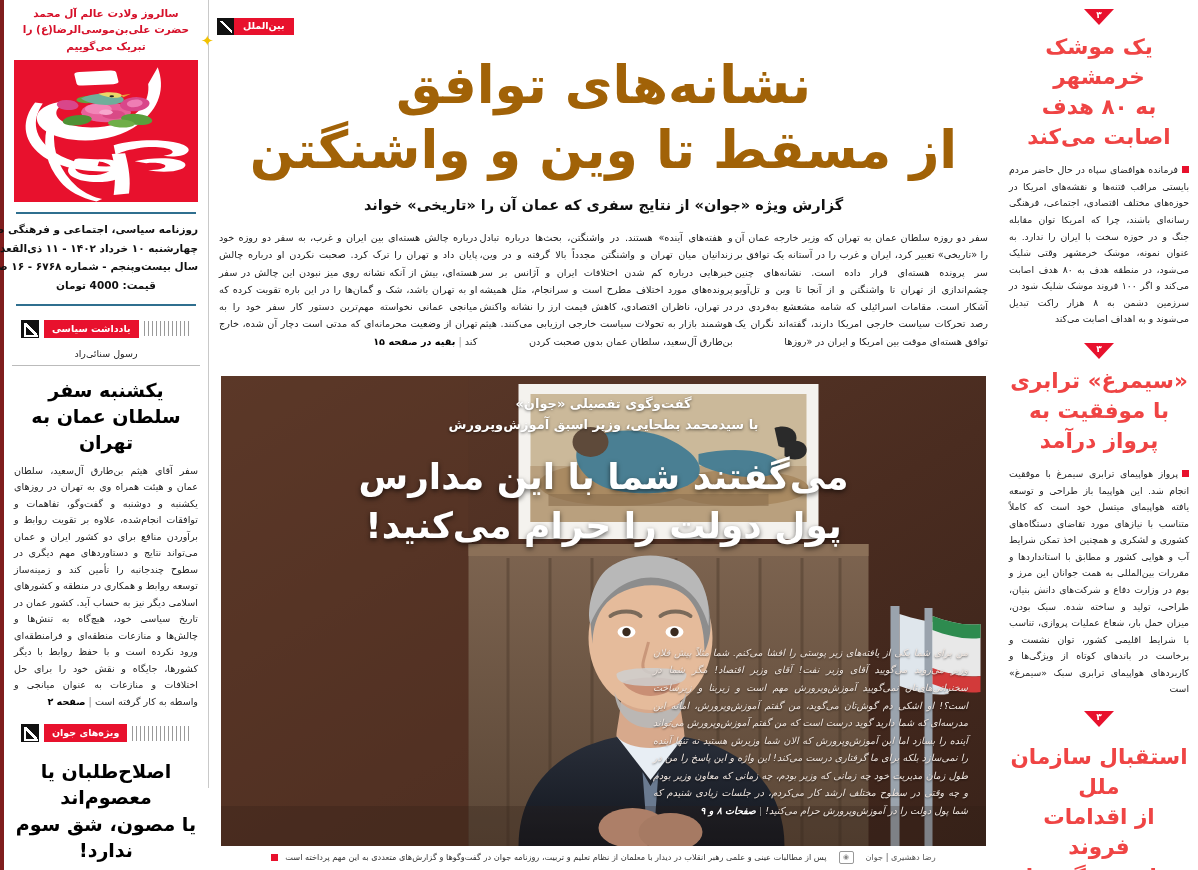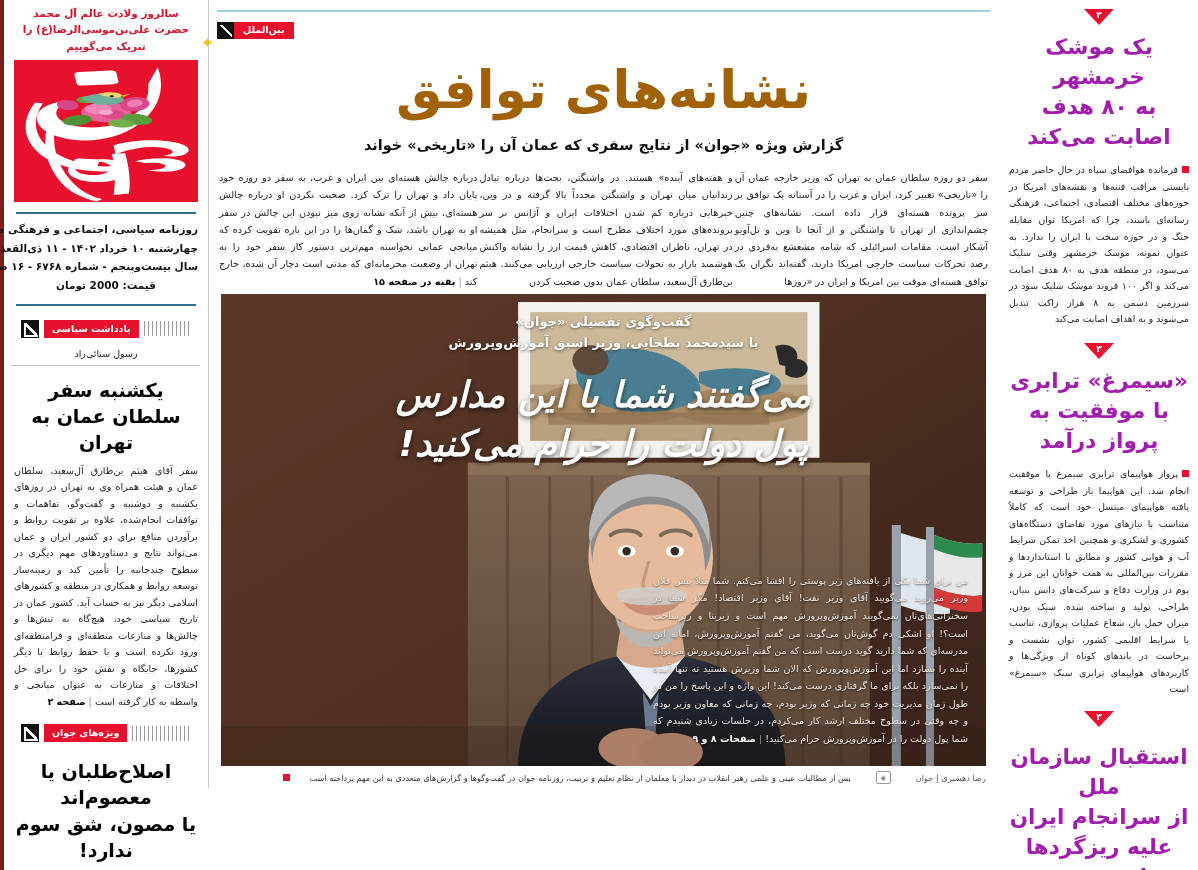--- a/index.html
+++ b/index.html
@@ -121,21 +121,21 @@
     font-size:52px;line-height:1.25;
     margin:18px 6px 0;
     letter-spacing:-0.5px;
   }
   .main-sub{
     text-align:center;font-size:14.5px;font-weight:bold;color:#111;
     margin:14px 0 10px;
   }
   .lede-cols{
     display:flex;flex-direction:row-reverse;gap:2px;
-    margin:6px 2px 0;
+    margin:6px 2px 22px;
   }
   .lede-col{
     flex:1 1 0;font-size:9.7px;line-height:1.78;text-align:justify;color:#1a1a1a;
   }
   .lede-col.c1{flex:1.02;}
   .pageref{font-weight:bold;color:#000;}
   .bar{color:#999;}
 
   
   .photo-block{
@@ -150,33 +150,33 @@
     pointer-events:none;
   }
   .iv-kicker{
     text-align:center;color:#fff;font-size:13px;font-weight:bold;line-height:1.6;
     text-shadow:0 1px 3px rgba(0,0,0,.55);
   }
   .iv-headline{
     text-align:center;color:#fff;font-weight:bold;
     font-size:36px;line-height:1.34;margin-top:18px;
     text-shadow:0 2px 5px rgba(0,0,0,.6);
-    font-style:italic;
   }
   .iv-body{
-    position:absolute;right:18px;top:278px;width:315px;
+    position:absolute;right:18px;top:268px;width:315px;
     color:#f2e8e2;font-size:9.5px;line-height:1.85;text-align:justify;
     text-shadow:0 1px 2px rgba(0,0,0,.6);
+    font-style:italic;
   }
   .iv-body .pageref{color:#fff;}
 
   .caption-bar{
-    display:flex;flex-direction:row-reverse;align-items:center;gap:20px;
+    display:flex;flex-direction:row-reverse;align-items:center;gap:7px;
     font-size:8.2px;color:#333;padding:5px 4px 4px;
-    justify-content:flex-end;
+    justify-content:center;
   }
   .cap-sq{width:7px;height:7px;background:#e8112d;flex:0 0 7px;}
   .cap-text{flex:0 1 auto;}
   .cam-icon{
     display:inline-flex;align-items:center;justify-content:center;
     width:13px;height:11px;border:1px solid #999;border-radius:2px;
     color:#888;font-size:7px;margin:0 5px;
   }
   .cap-credit{color:#555;}
 
@@ -191,21 +191,21 @@
     position:absolute;left:50%;transform:translateX(-50%);top:-1px;
     width:0;height:0;border-left:15px solid transparent;border-right:15px solid transparent;
     border-top:16px solid #e8112d;
   }
   .tri-num{
     position:absolute;left:50%;transform:translateX(-50%);top:0px;
     color:#fff;font-size:9px;font-weight:bold;width:30px;text-align:center;
   }
   .l-headline{
     text-align:center;font-weight:bold;font-size:21.5px;line-height:1.4;
-    margin:22px 0 10px;color:#a21caf;
+    margin:22px 0 10px;color:#ef4444;
   }
   .l-body{
     font-size:9.3px;line-height:1.78;text-align:justify;color:#222;
   }
   .l-sq{display:inline-block;width:7px;height:7px;background:#e8112d;margin-left:4px;}
   .l-photo{
     margin:14px 0 10px;height:160px;position:relative;overflow:hidden;background:#d8d8d8;
   }
   .l-photo svg{position:absolute;inset:0;width:100%;height:100%;}
 </style>
@@ -259,21 +259,21 @@
         </g>
       </svg>
     </div>
 
     <div class="rule-thick"></div>
 
     <div class="pub-info">
       <div>روزنامه سیاسی، اجتماعی و فرهنگی صبح ایران</div>
       <div>چهارشنبه ۱۰ خرداد ۱۴۰۲ - ۱۱ ذی‌القعده ۱۴۴۴</div>
       <div>سال بیست‌وپنجم - شماره ۶۷۶۸ - ۱۶ صفحه</div>
-      <div>قیمت: 2000 تومان</div>
+      <div>قیمت: 4000 تومان</div>
     </div>
 
     <div class="rule-thick"></div>
 
     <div class="kicker-row">
       <span class="kicker-mark"></span>
       <span class="kicker-label">یادداشت سیاسی</span>
       <span class="kicker-hatch"></span>
     </div>
     <div class="byline">رسول سنائی‌راد</div>
@@ -301,20 +301,21 @@
     <div class="intl-row">
       <span class="intl-badge-wrap">
         <span class="intl-mark"></span>
         <span class="intl-label">بین‌الملل</span>
       </span>
       <span class="ornament-left">✦</span>
     </div>
 
     <h1 class="main-headline">
       <div>نشانه‌های توافق</div>
+      <div>از مسقط تا وین و واشنگتن</div>
     </h1>
 
     <div class="main-sub">گزارش ویژه «جوان» از نتایج سفری که عمان آن را «تاریخی» خواند</div>
 
     <div class="lede-cols">
       <div class="lede-col c1">
         <span>درباره چالش هسته‌ای بین ایران و غرب، به سفر دو روزه خود پایان داد و تهران را ترک کرد. صحبت نکردن او درباره چالش هسته‌ای، بیش از آنکه نشانه روی میز نبودن این چالش در سفر او به تهران باشد، شک و گمان‌ها را در این باره تقویت کرده که میانجی عمانی نخواسته مهم‌ترین دستور کار سفر خود را به تهران از وضعیت محرمانه‌ای که مدتی است دچار آن شده، خارج کند</span>
         <span class="bar"> | </span>
         <span class="pageref">بقیه در صفحه ۱۵</span>
       </div>
@@ -475,19 +476,19 @@
         <path d="M56 58 L66 58" stroke="#222" stroke-width="1.6"></path>
         <path d="M114 58 L124 58" stroke="#222" stroke-width="1.6"></path>
         <path d="M80 84 C86 81 96 81 102 84 C98 89 84 89 80 84 Z" fill="#b57a60"></path>
         <path d="M78 72 C84 70 98 70 104 72" stroke="#c08b6c" stroke-width="2" fill="none"></path>
         <circle cx="110" cy="120" r="3" fill="#2e8b4f"></circle>
       </svg>
     </div>
 
     <h2 class="l-headline" style="margin-top:6px;">
       <div>استقبال سازمان ملل</div>
-      <div>از سرانجام ایران</div>
+      <div>از اقدامات فروند</div>
       <div>علیه ریزگردها تاریخی بود</div>
     </h2>
 
   </aside>
 
 </div>
 
 </body></html>

